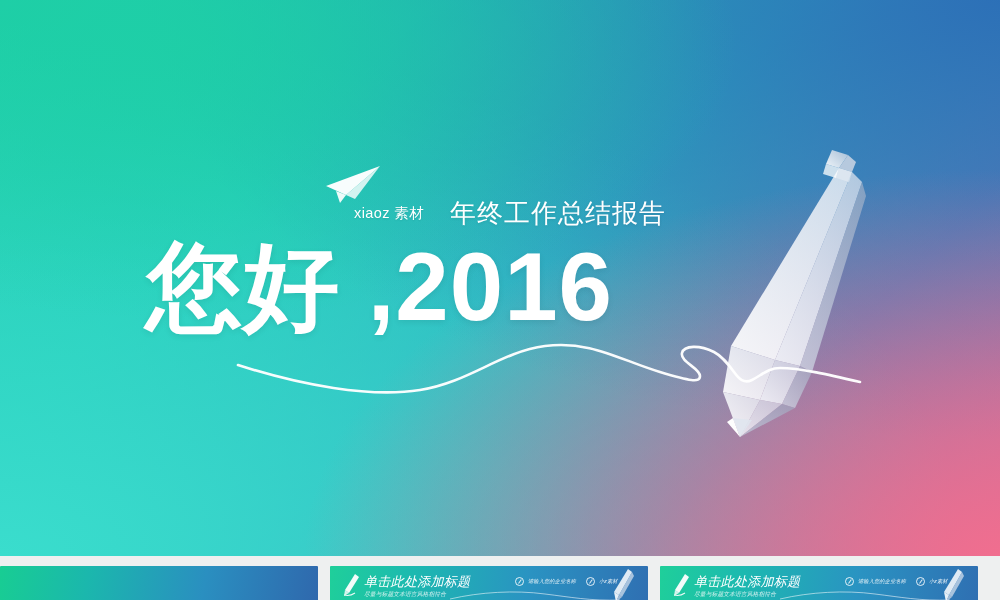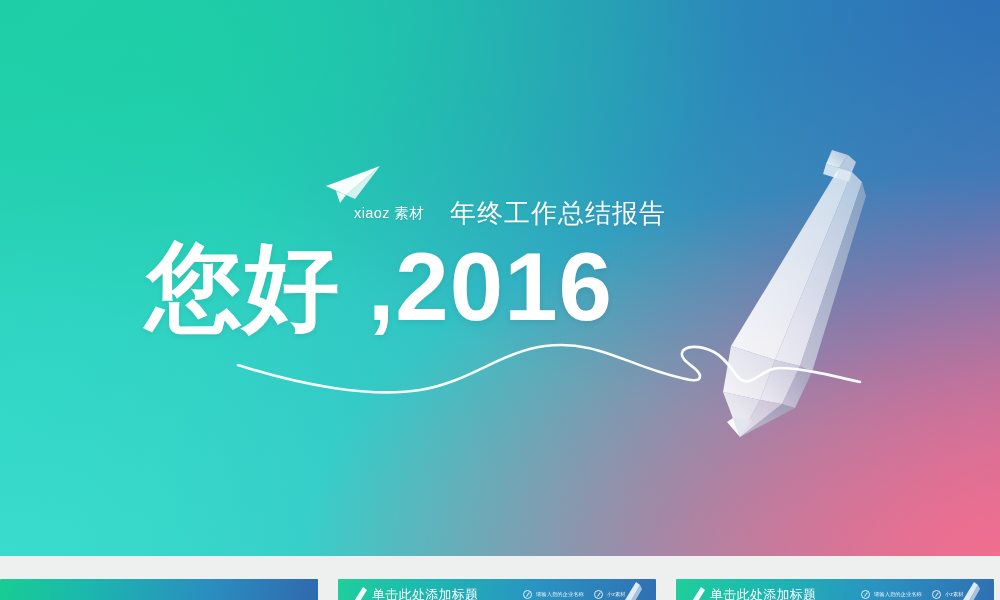--- a/index.html
+++ b/index.html
@@ -116,23 +116,24 @@
   
   .thumb-strip {
     position: absolute;
     left: 0;
     top: 556px;
     width: 1000px;
     height: 44px;
     background: #eef0f0;
     display: flex;
     align-items: flex-start;
-    padding-top: 23px;
+    padding-top: 10px;
     box-sizing: border-box;
-    gap: 20px;
+    gap: 12px;
+    font-style: italic;
   }
   .thumb {
     position: relative;
     width: 318px;
     height: 37px;
     overflow: hidden;
     flex: 0 0 auto;
     border-radius: 1px;
   }
   .thumb:first-child { margin-left: 0; }

